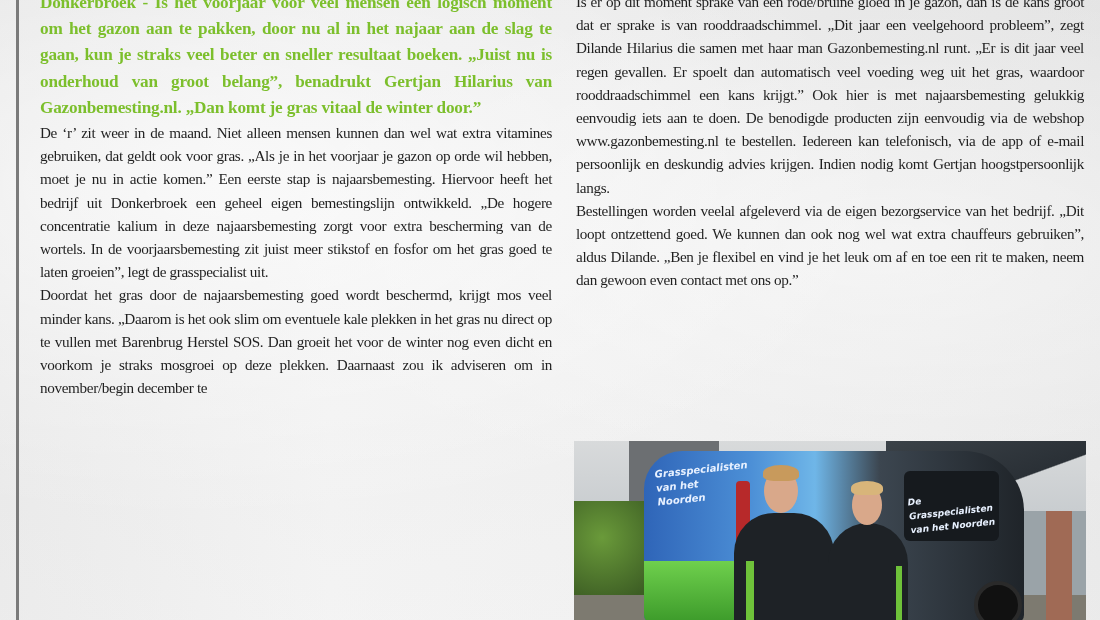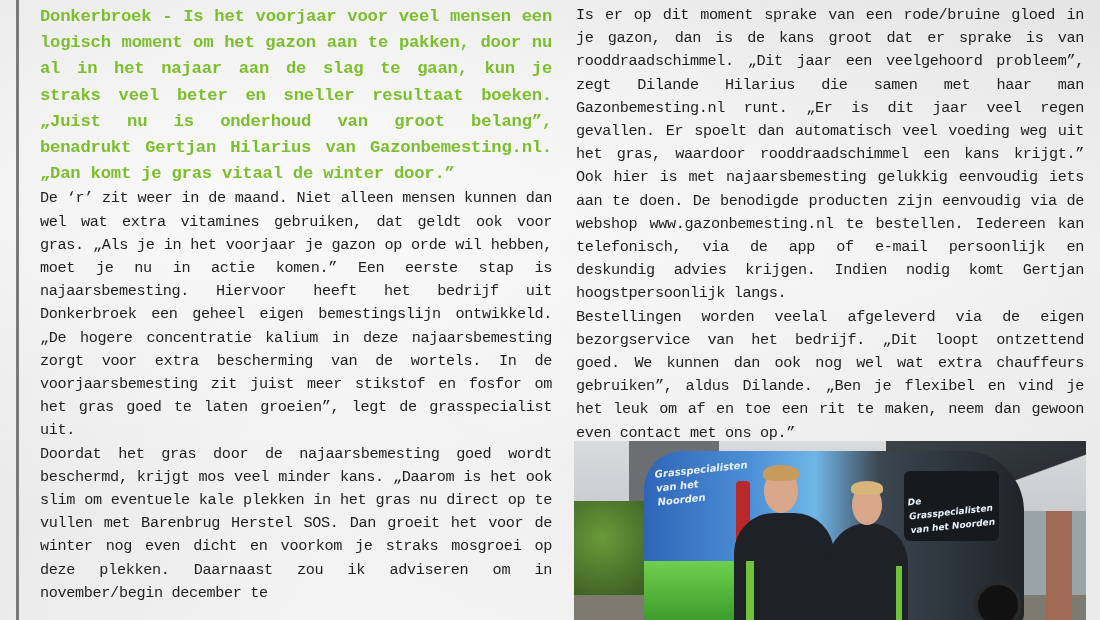--- a/index.html
+++ b/index.html
@@ -12,22 +12,22 @@
     position:absolute; inset:0;
     background:
       radial-gradient(ellipse at 20% 30%, rgba(255,255,255,0.7), transparent 55%),
       radial-gradient(ellipse at 80% 40%, rgba(255,255,255,0.5), transparent 50%),
       linear-gradient(180deg, rgba(220,220,220,0.3), rgba(245,245,245,0.2));
   }
   .left-rule {
     position:absolute; left:16px; top:0; width:3px; height:620px; background:#7a7a7a;
   }
   .col {
-    position:absolute; top:16px; color:#1f1f1f;
-    font-family: Liberation Mono, monospace;
+    position:absolute; top:2px; color:#1f1f1f;
+    font-family: Liberation Serif, serif;
     font-size:15.2px; line-height:23.2px; letter-spacing:-0.35px;
   }
   .col-left { left:40px; width:512px; }
   .col-right { left:576px; width:508px; }
   .lead {
     color:#7cbf2c; font-weight:bold; font-size:17.2px; line-height:26.2px;
     letter-spacing:-0.2px; margin-top:-12px; text-align:justify; text-align-last:left;
   }
   .para { text-align:justify; text-align-last:left; margin:0; }
   .cut-top { margin-top:-12px; }

